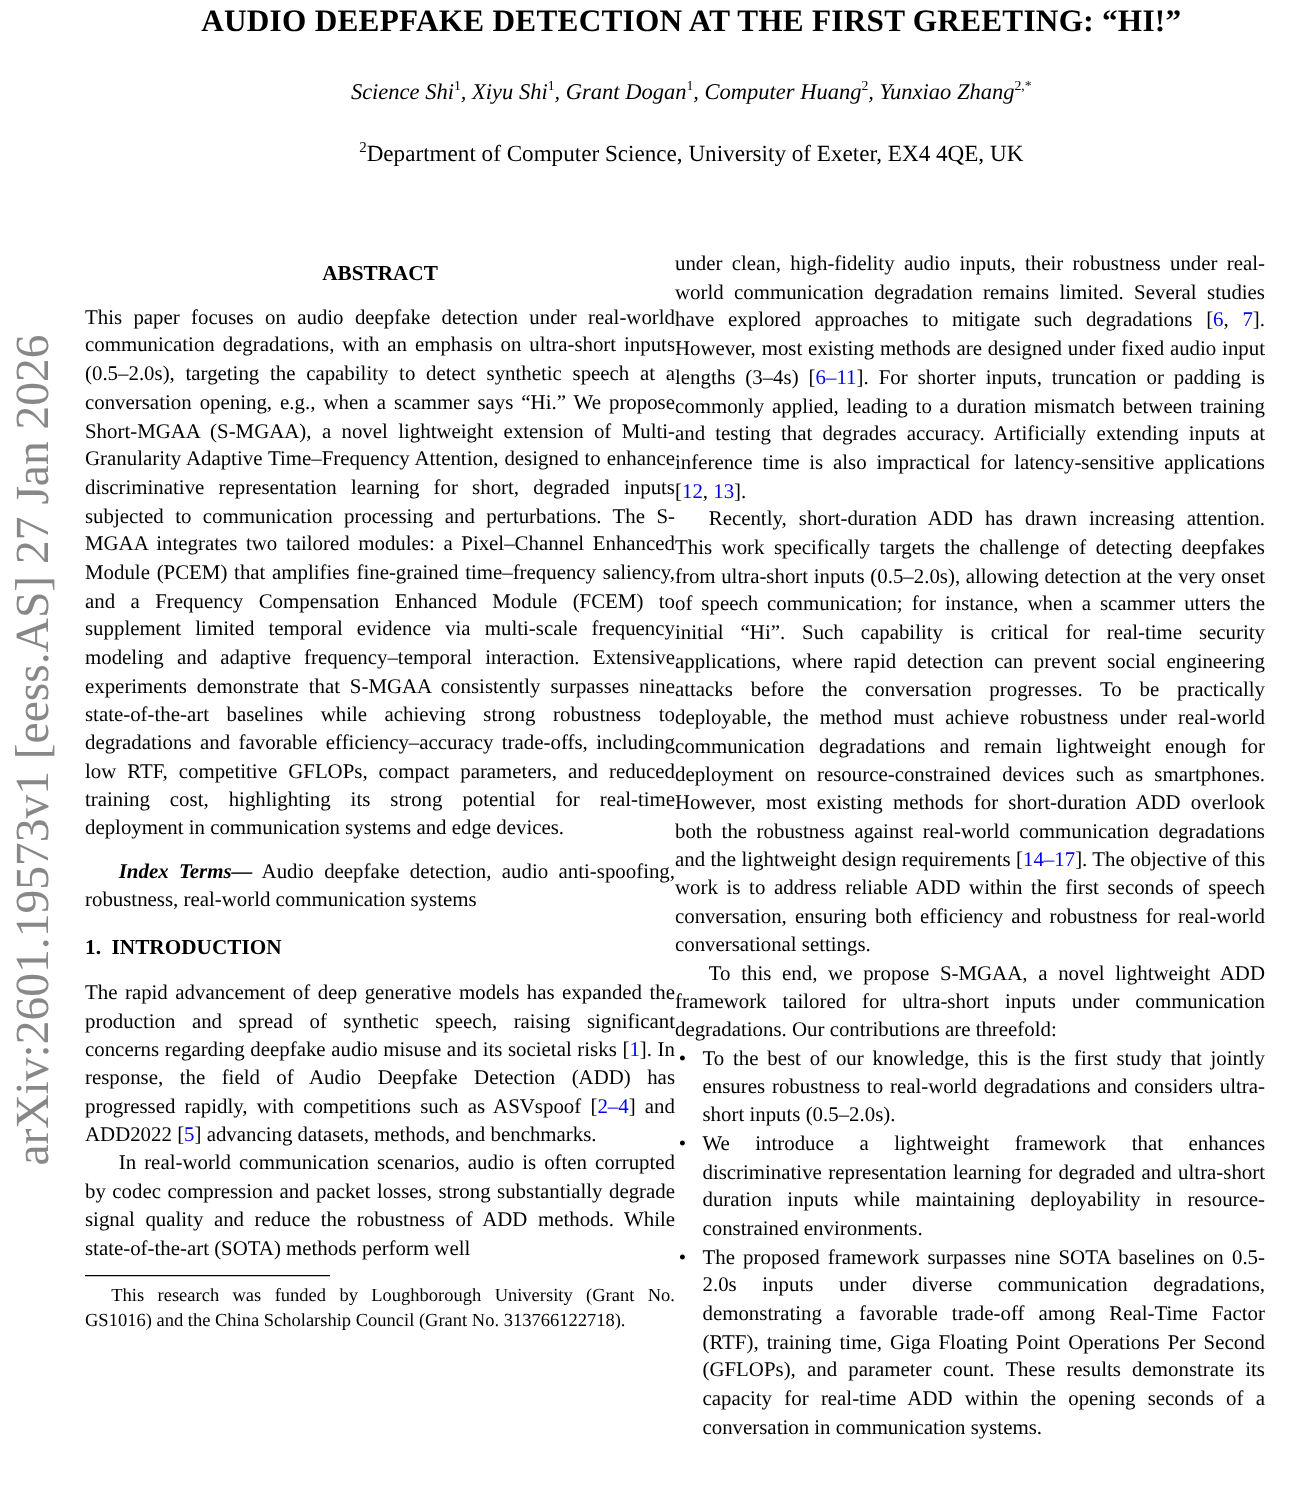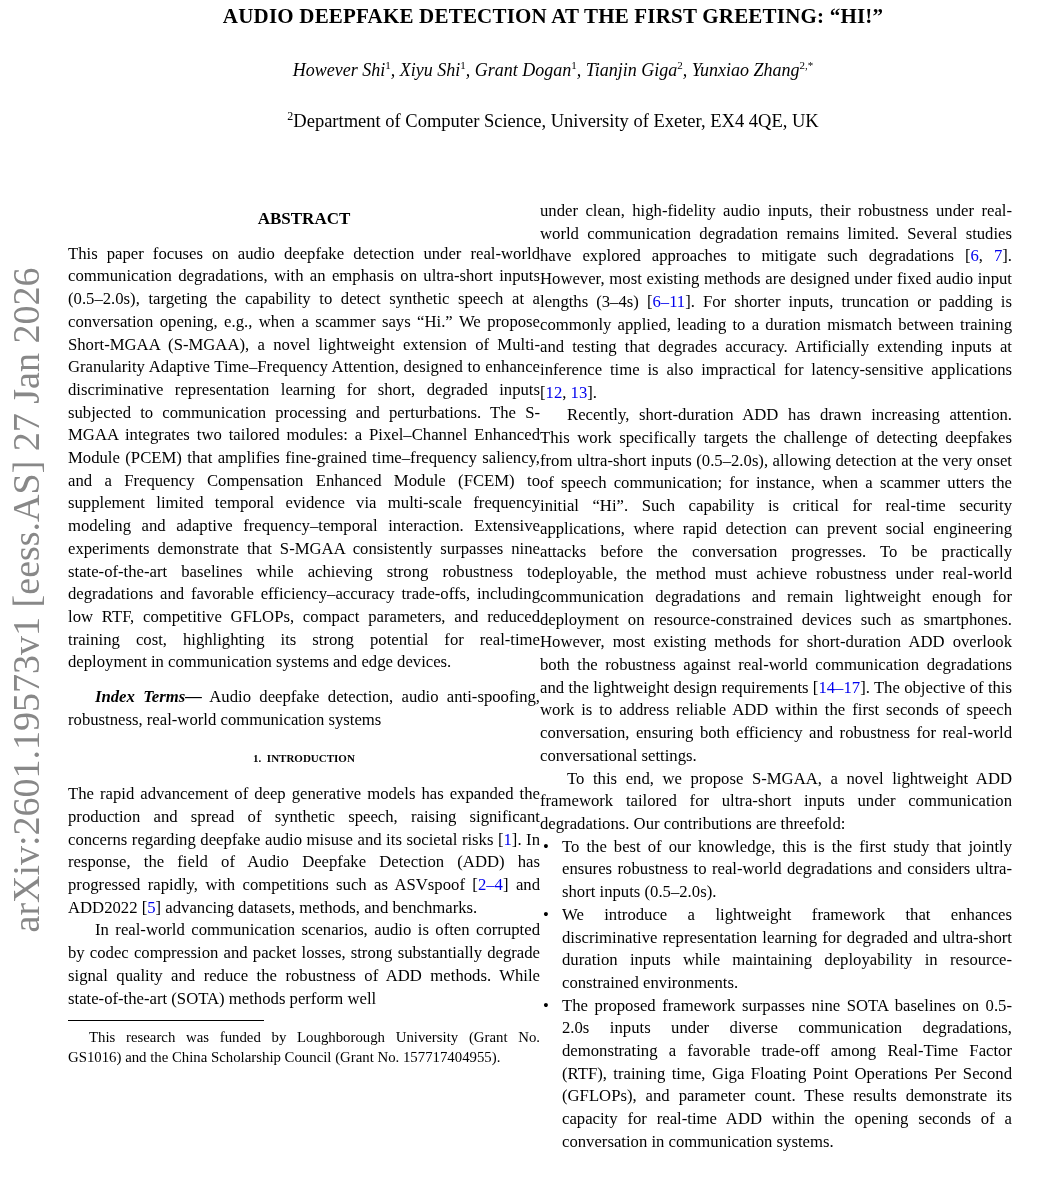--- a/index.html
+++ b/index.html
@@ -8,73 +8,73 @@
     font-family:"Liberation Serif","DejaVu Serif",serif;color:#000;
     -webkit-font-smoothing:antialiased;
   }
   .watermark{
     position:absolute;left:26px;top:600px;
     transform:translate(-50%,-50%) rotate(-90deg);
     white-space:nowrap;font-size:38px;color:#888888;
     font-family:"Liberation Serif","DejaVu Serif",serif;
   }
   .header{position:absolute;left:68px;top:0;width:970px;text-align:center;}
-  .title{font-size:21px;font-weight:bold;margin:4px 0 0 0;letter-spacing:0.2px;}
+  .title{font-size:25px;font-weight:bold;margin:4px 0 0 0;letter-spacing:0.2px;}
   .authors{margin-top:31px;font-style:italic;font-size:18px;}
   .authors sup{font-size:11px;font-style:normal;}
   .affiliations{margin-top:27px;font-size:18.5px;line-height:27px;}
   .affiliations sup{font-size:12px;}
   .columns{
     position:absolute;left:68px;top:200px;width:970px;height:1002px;
     display:flex;overflow:hidden;
   }
   .col{width:472px;font-size:16.7px;line-height:22.7px;}
   .col p{margin:0;}
   .just{text-align:justify;}
   .indent{text-indent:27px;}
   .center-head{font-size:17px;font-weight:bold;text-align:center;margin:8px 0 12px 0;}
-  .sec-head{font-size:11px;font-weight:bold;text-align:center;margin:16px 0 13px 0;}
+  .sec-head{font-size:17px;font-weight:bold;text-align:left;margin:16px 0 13px 0;}
   .index-terms{margin-top:12px !important;}
   .it-label{font-weight:bold;font-style:italic;}
   .cite{color:#0000EE;}
   .footnote{margin-top:10px;}
   .fn-rule{width:196px;border-top:1.5px solid #000;margin-bottom:7px;}
   .fn{font-size:14.8px;line-height:19.3px;margin:0;}
   .fn-indent{text-indent:21px;}
   .contribs{list-style:none;margin:0;padding:0;}
   .contribs li{position:relative;padding-left:22px;text-align:justify;}
   .bullet{position:absolute;left:3px;}
   sup{line-height:0;}
 </style>
 </head>
 <body>
 
 <div class="watermark">arXiv:2601.19573v1  [eess.AS]  27 Jan 2026</div>
 
 <header class="header">
   <h1 class="title">AUDIO DEEPFAKE DETECTION AT THE FIRST GREETING: “HI!”</h1>
   <div class="authors">
-    <span><span>However Shi</span><sup>1</sup><span>, </span></span><span><span>Xiyu Shi</span><sup>1</sup><span>, </span></span><span><span>Grant Dogan</span><sup>1</sup><span>, </span></span><span><span>Tianjin Giga</span><sup>2</sup><span>, </span></span><span><span>Yunxiao Zhang</span><sup>2,*</sup></span>
+    <span><span>Science Shi</span><sup>1</sup><span>, </span></span><span><span>Xiyu Shi</span><sup>1</sup><span>, </span></span><span><span>Grant Dogan</span><sup>1</sup><span>, </span></span><span><span>Computer Huang</span><sup>2</sup><span>, </span></span><span><span>Yunxiao Zhang</span><sup>2,*</sup></span>
   </div>
   <div class="affiliations">
     <div class="affil-line"><sup>2</sup><span>Department of Computer Science, University of Exeter, EX4 4QE, UK</span></div>
   </div>
 </header>
 
 <div class="columns">
   <div class="col">
     <h2 class="center-head">ABSTRACT</h2>
     <p class="just">This paper focuses on audio deepfake detection under real-world communication degradations, with an emphasis on ultra-short inputs (0.5–2.0s), targeting the capability to detect synthetic speech at a conversation opening, e.g., when a scammer says “Hi.” We propose Short-MGAA (S-MGAA), a novel lightweight extension of Multi-Granularity Adaptive Time–Frequency Attention, designed to enhance discriminative representation learning for short, degraded inputs subjected to communication processing and perturbations. The S-MGAA integrates two tailored modules: a Pixel–Channel Enhanced Module (PCEM) that amplifies fine-grained time–frequency saliency, and a Frequency Compensation Enhanced Module (FCEM) to supplement limited temporal evidence via multi-scale frequency modeling and adaptive frequency–temporal interaction. Extensive experiments demonstrate that S-MGAA consistently surpasses nine state-of-the-art baselines while achieving strong robustness to degradations and favorable efficiency–accuracy trade-offs, including low RTF, competitive GFLOPs, compact parameters, and reduced training cost, highlighting its strong potential for real-time deployment in communication systems and edge devices.</p>
     <p class="just indent index-terms"><span class="it-label">Index Terms—</span><span> Audio deepfake detection, audio anti-spoofing, robustness, real-world communication systems</span></p>
     <h2 class="sec-head">1.&nbsp;&nbsp;INTRODUCTION</h2>
     <p class="just"><span>The rapid advancement of deep generative models has expanded the production and spread of synthetic speech, raising significant concerns regarding deepfake audio misuse and its societal risks [</span><span class="cite">1</span><span>]. In response, the field of Audio Deepfake Detection (ADD) has progressed rapidly, with competitions such as ASVspoof [</span><span class="cite">2–4</span><span>] and ADD2022 [</span><span class="cite">5</span><span>] advancing datasets, methods, and benchmarks.</span></p>
     <p class="just indent">In real-world communication scenarios, audio is often corrupted by codec compression and packet losses, strong substantially degrade signal quality and reduce the robustness of ADD methods. While state-of-the-art (SOTA) methods perform well</p>
     <div class="footnote">
       <div class="fn-rule"></div>
-      <p class="fn just fn-indent">This research was funded by Loughborough University (Grant No. GS1016) and the China Scholarship Council (Grant No. 157717404955).</p>
+      <p class="fn just fn-indent">This research was funded by Loughborough University (Grant No. GS1016) and the China Scholarship Council (Grant No. 313766122718).</p>
     </div>
   </div>
   <div class="col">
     <p class="just"><span>under clean, high-fidelity audio inputs, their robustness under real-world communication degradation remains limited. Several studies have explored approaches to mitigate such degradations [</span><span class="cite">6</span><span>, </span><span class="cite">7</span><span>]. However, most existing methods are designed under fixed audio input lengths (3–4s) [</span><span class="cite">6–11</span><span>]. For shorter inputs, truncation or padding is commonly applied, leading to a duration mismatch between training and testing that degrades accuracy. Artificially extending inputs at inference time is also impractical for latency-sensitive applications [</span><span class="cite">12</span><span>, </span><span class="cite">13</span><span>].</span></p>
     <p class="just indent"><span>Recently, short-duration ADD has drawn increasing attention. This work specifically targets the challenge of detecting deepfakes from ultra-short inputs (0.5–2.0s), allowing detection at the very onset of speech communication; for instance, when a scammer utters the initial “Hi”. Such capability is critical for real-time security applications, where rapid detection can prevent social engineering attacks before the conversation progresses. To be practically deployable, the method must achieve robustness under real-world communication degradations and remain lightweight enough for deployment on resource-constrained devices such as smartphones. However, most existing methods for short-duration ADD overlook both the robustness against real-world communication degradations and the lightweight design requirements [</span><span class="cite">14–17</span><span>]. The objective of this work is to address reliable ADD within the first seconds of speech conversation, ensuring both efficiency and robustness for real-world conversational settings.</span></p>
     <p class="just indent">To this end, we propose S-MGAA, a novel lightweight ADD framework tailored for ultra-short inputs under communication degradations. Our contributions are threefold:</p>
     <ul class="contribs">
       <li><span class="bullet">•</span><span>To the best of our knowledge, this is the first study that jointly ensures robustness to real-world degradations and considers ultra-short inputs (0.5–2.0s).</span></li>
       <li><span class="bullet">•</span><span>We introduce a lightweight framework that enhances discriminative representation learning for degraded and ultra-short duration inputs while maintaining deployability in resource-constrained environments.</span></li>
       <li><span class="bullet">•</span><span>The proposed framework surpasses nine SOTA baselines on 0.5-2.0s inputs under diverse communication degradations, demonstrating a favorable trade-off among Real-Time Factor (RTF), training time, Giga Floating Point Operations Per Second (GFLOPs), and parameter count. These results demonstrate its capacity for real-time ADD within the opening seconds of a conversation in communication systems.</span></li>

